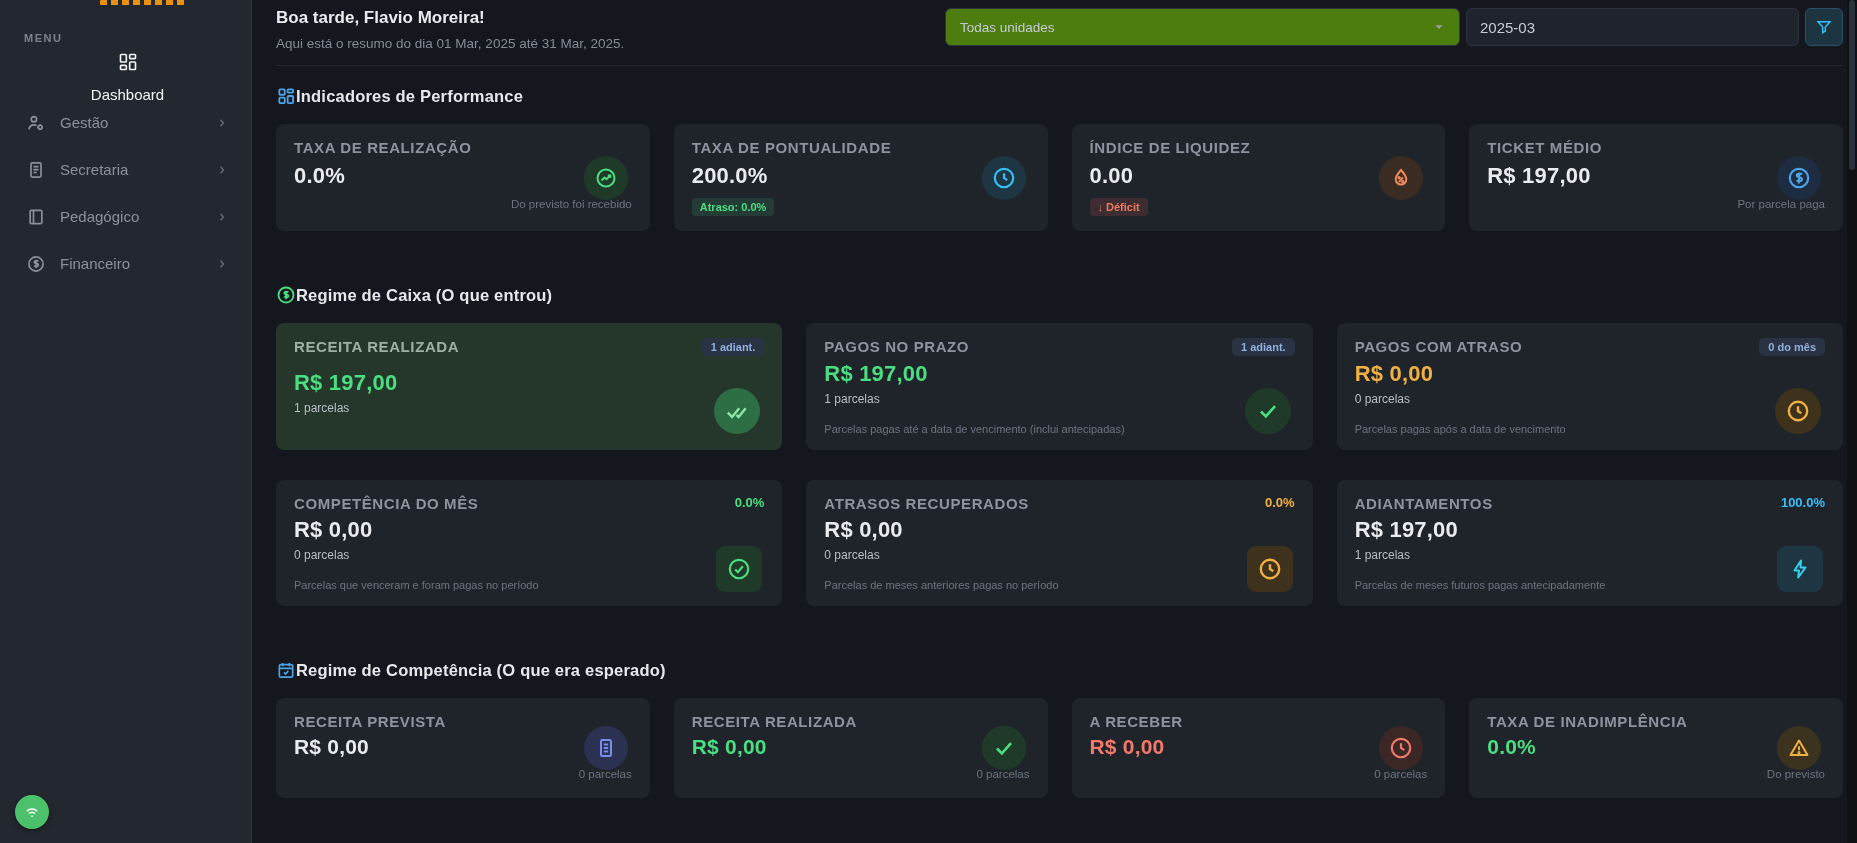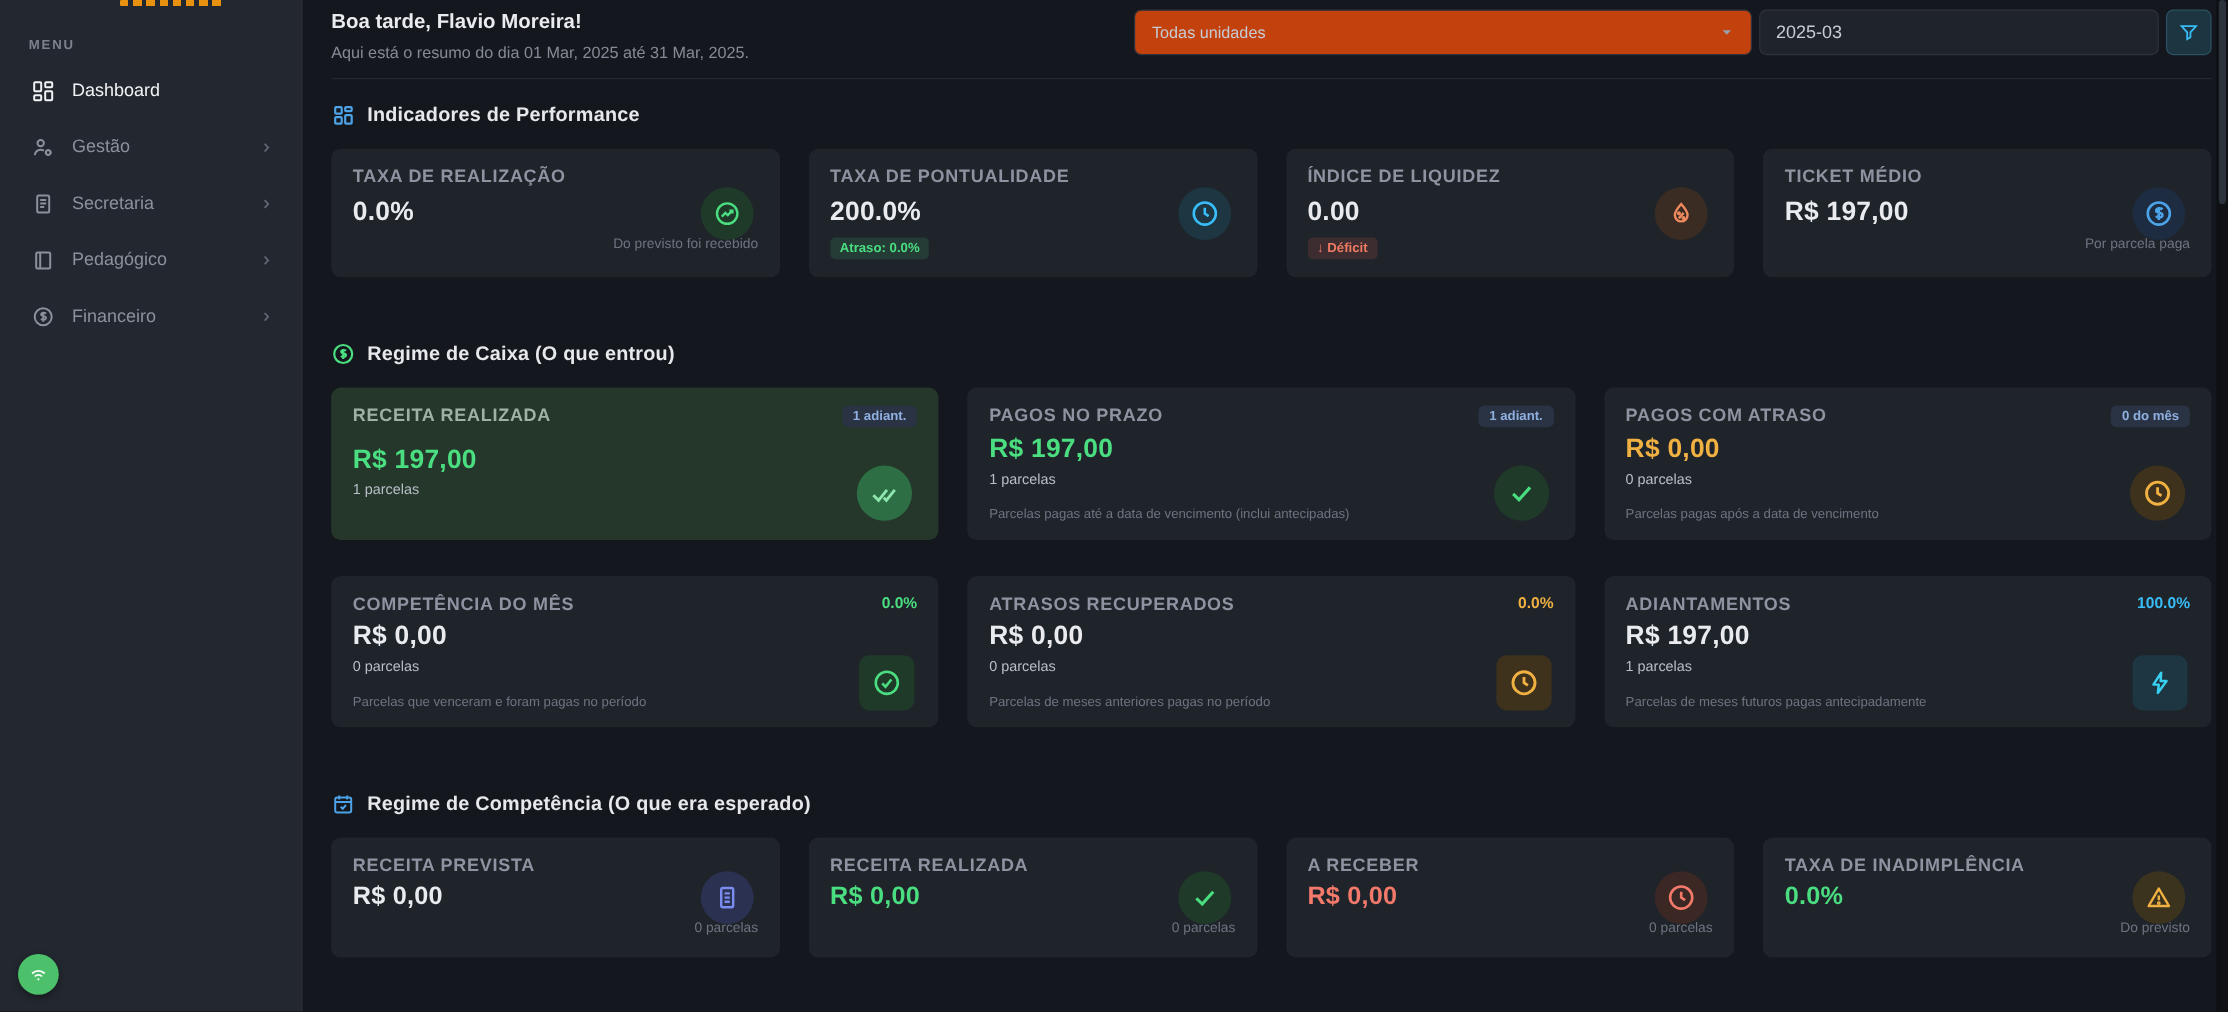--- a/index.html
+++ b/index.html
@@ -26,60 +26,60 @@
   }
   .menu-label {
     color:#7c828d; font-size:11px; font-weight:bold; letter-spacing:1.5px;
     padding:14px 0 8px 24px;
   }
   .nav-item {
     display:flex; align-items:center; gap:14px;
     height:47px; padding:0 22px 0 26px;
     color:#8b919c; font-size:15px; cursor:pointer;
   }
-  .nav-item.active { color:#f2f3f5; }
+  .nav-item.active { color:#f2f3f5;flex-direction:column; }
   .nav-item .nicon { width:20px; height:20px; display:flex; }
   .nav-item .nlabel { flex:1; }
   .nav-item .chev { width:14px; height:14px; opacity:.75; }
   .wifi-bubble {
     position:absolute; left:15px; bottom:14px;
     width:34px; height:34px; border-radius:50%;
     background:#4cc06a; display:flex; align-items:center; justify-content:center;
     box-shadow:0 2px 6px rgba(0,0,0,.4); cursor:pointer;
   }
 
   
   .main { flex:1; padding:0 14px 0 24px; position:relative; }
   .topbar {
     display:flex; justify-content:space-between; align-items:flex-start;
     padding:8px 0 14px 0; border-bottom:1px solid #23272f;
   }
   .greeting { font-size:17px; font-weight:bold; color:#e9ebee; }
   .subtitle { font-size:13.5px; color:#858b96; margin-top:8px; }
   .controls { display:flex; gap:6px; align-items:center; }
   .select-box {
-    width:515px; height:38px; background:#c2410c; border:1px solid #2e333d;
+    width:515px; height:38px; background:#4d7c0f; border:1px solid #2e333d;
     border-radius:6px; display:flex; align-items:center; justify-content:space-between;
     padding:0 14px; color:#c7ccd4; font-size:13.5px; cursor:pointer;
   }
   .month-input {
     width:333px; height:38px; background:#1f232b; border:1px solid #2e333d;
     border-radius:6px; color:#c7ccd4; font-size:15px; padding:0 13px;
     font-family:"Liberation Sans", sans-serif;
   }
   .filter-btn {
     width:38px; height:38px; border-radius:6px; background:#1c3540;
     border:1px solid #2a5263; display:flex; align-items:center; justify-content:center;
     cursor:pointer;
   }
 
   
   .section { margin-top:20px; }
   .section.gap { margin-top:54px; }
-  .section-head { display:flex; align-items:center; gap:10px; margin-bottom:18px; }
+  .section-head { display:flex; align-items:center; margin-bottom:18px; }
   .section-head h2 { font-size:16.5px; font-weight:bold; color:#e6e8eb; letter-spacing:.2px; }
   .sicon { width:20px; height:20px; display:flex; }
 
   .grid4 { display:grid; grid-template-columns:repeat(4,1fr); gap:24px; }
   .grid3 { display:grid; grid-template-columns:repeat(3,1fr); gap:24px; }
   .grid3 + .grid3 { margin-top:30px; }
 
   .card {
     background:#1f242b; border-radius:8px; padding:15px 18px;
     position:relative; min-height:100px;

